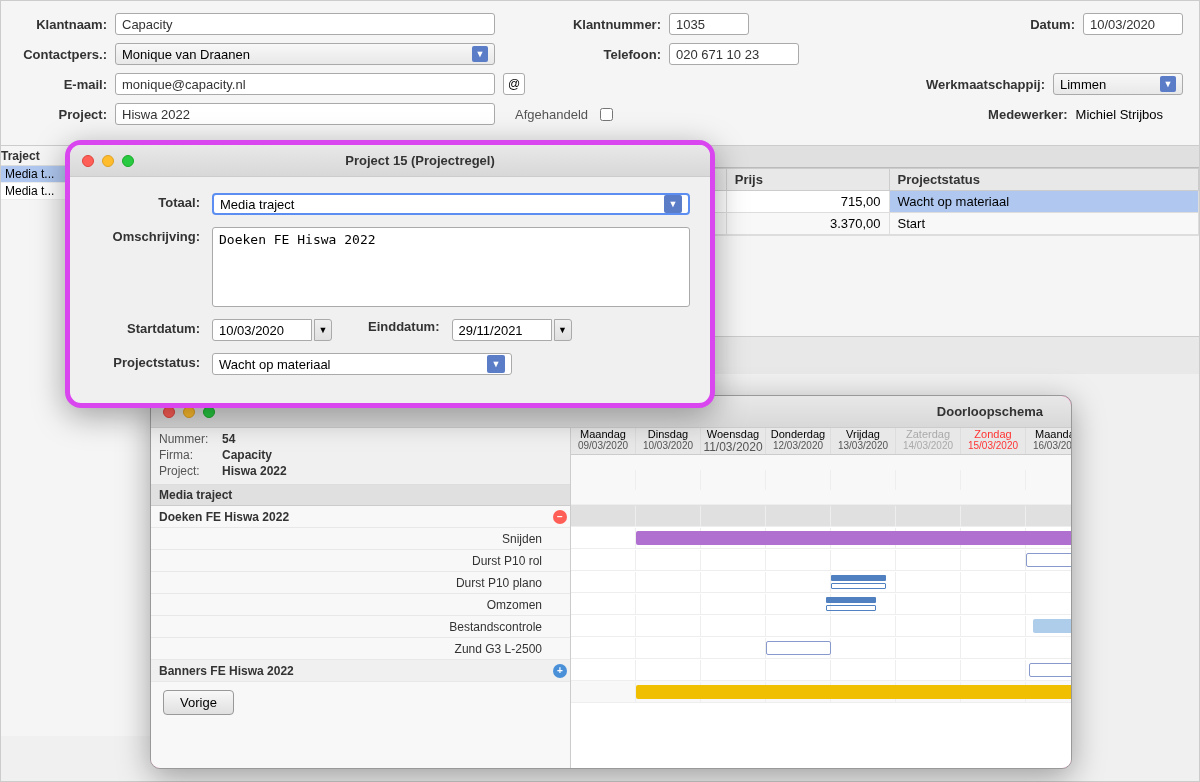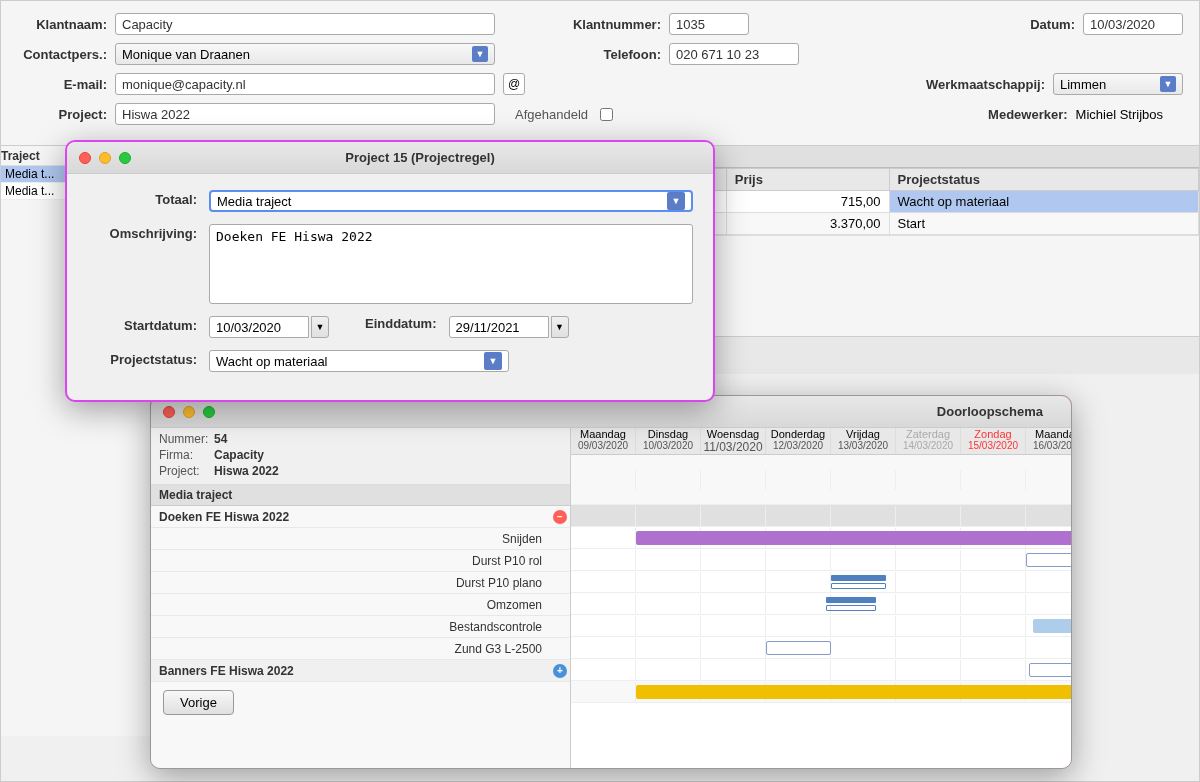--- a/index.html
+++ b/index.html
@@ -121,22 +121,22 @@
       background: #b0c8f0 !important;
     }
 
     
     .project-dialog {
       position: absolute;
       top: 140px;
       left: 65px;
       width: 650px;
       background: #f0f0f0;
-      border: 2px solid #d946ef;
-      border-radius: 10px;
+      border: 5px solid #d946ef;
+      border-radius: 16px;
       box-shadow: 0 8px 32px rgba(0,0,0,0.35);
       z-index: 10;
     }
     .dialog-titlebar {
       background: linear-gradient(to bottom, #e8e8e8, #d8d8d8);
       border-radius: 10px 10px 0 0;
       padding: 8px 12px;
       display: flex;
       align-items: center;
       gap: 8px;
@@ -302,20 +302,21 @@
     }
     .schema-info {
       padding: 4px 8px;
       font-size: 12px;
       color: #333;
       background: #f0f0f0;
       border-bottom: 1px solid #ddd;
     }
     .schema-info-row {
       display: flex;
+      gap: 8px;
       margin-bottom: 2px;
     }
     .schema-info-label {
       font-weight: normal;
       color: #555;
       min-width: 55px;
     }
     .schema-info-value {
       font-weight: 600;
       color: #333;

